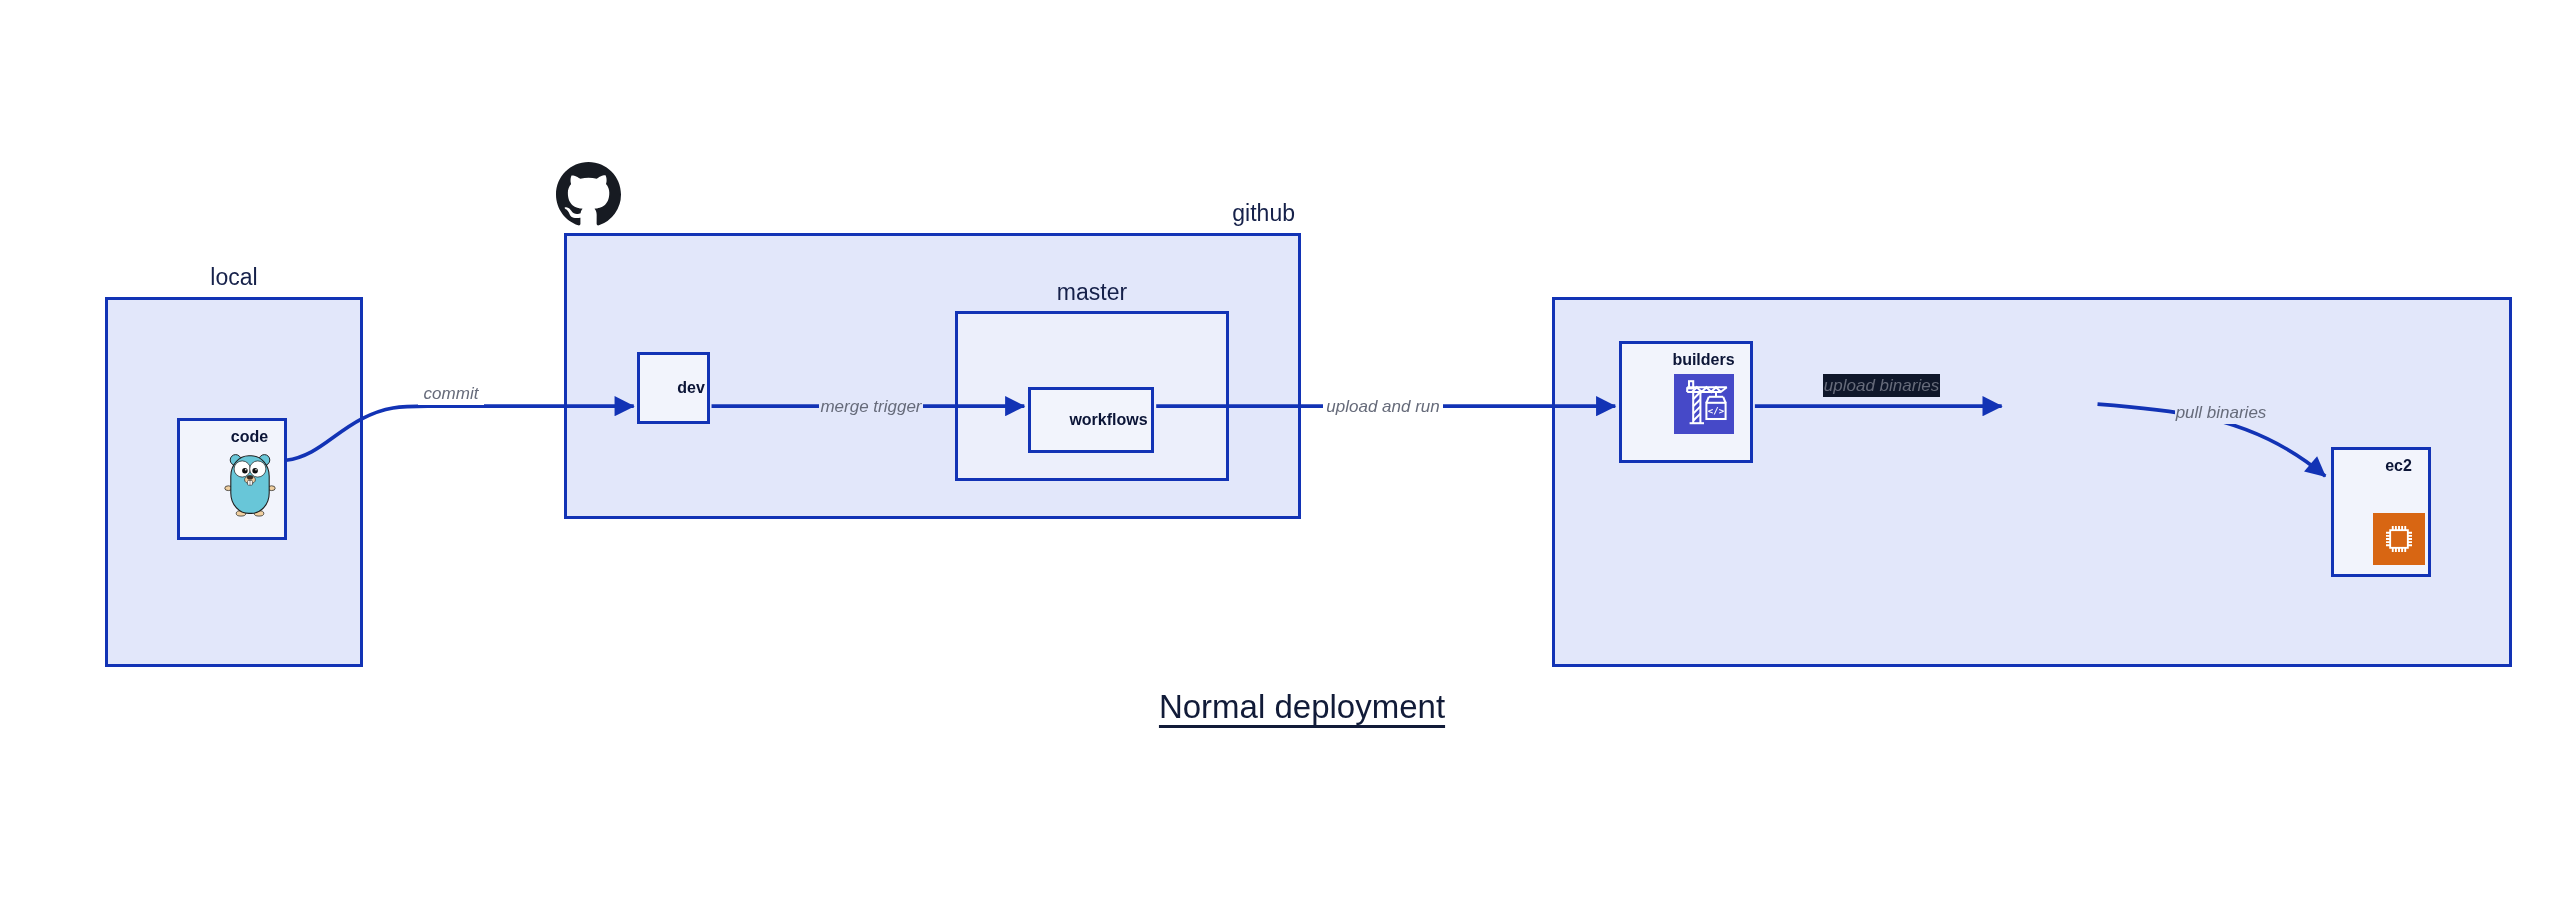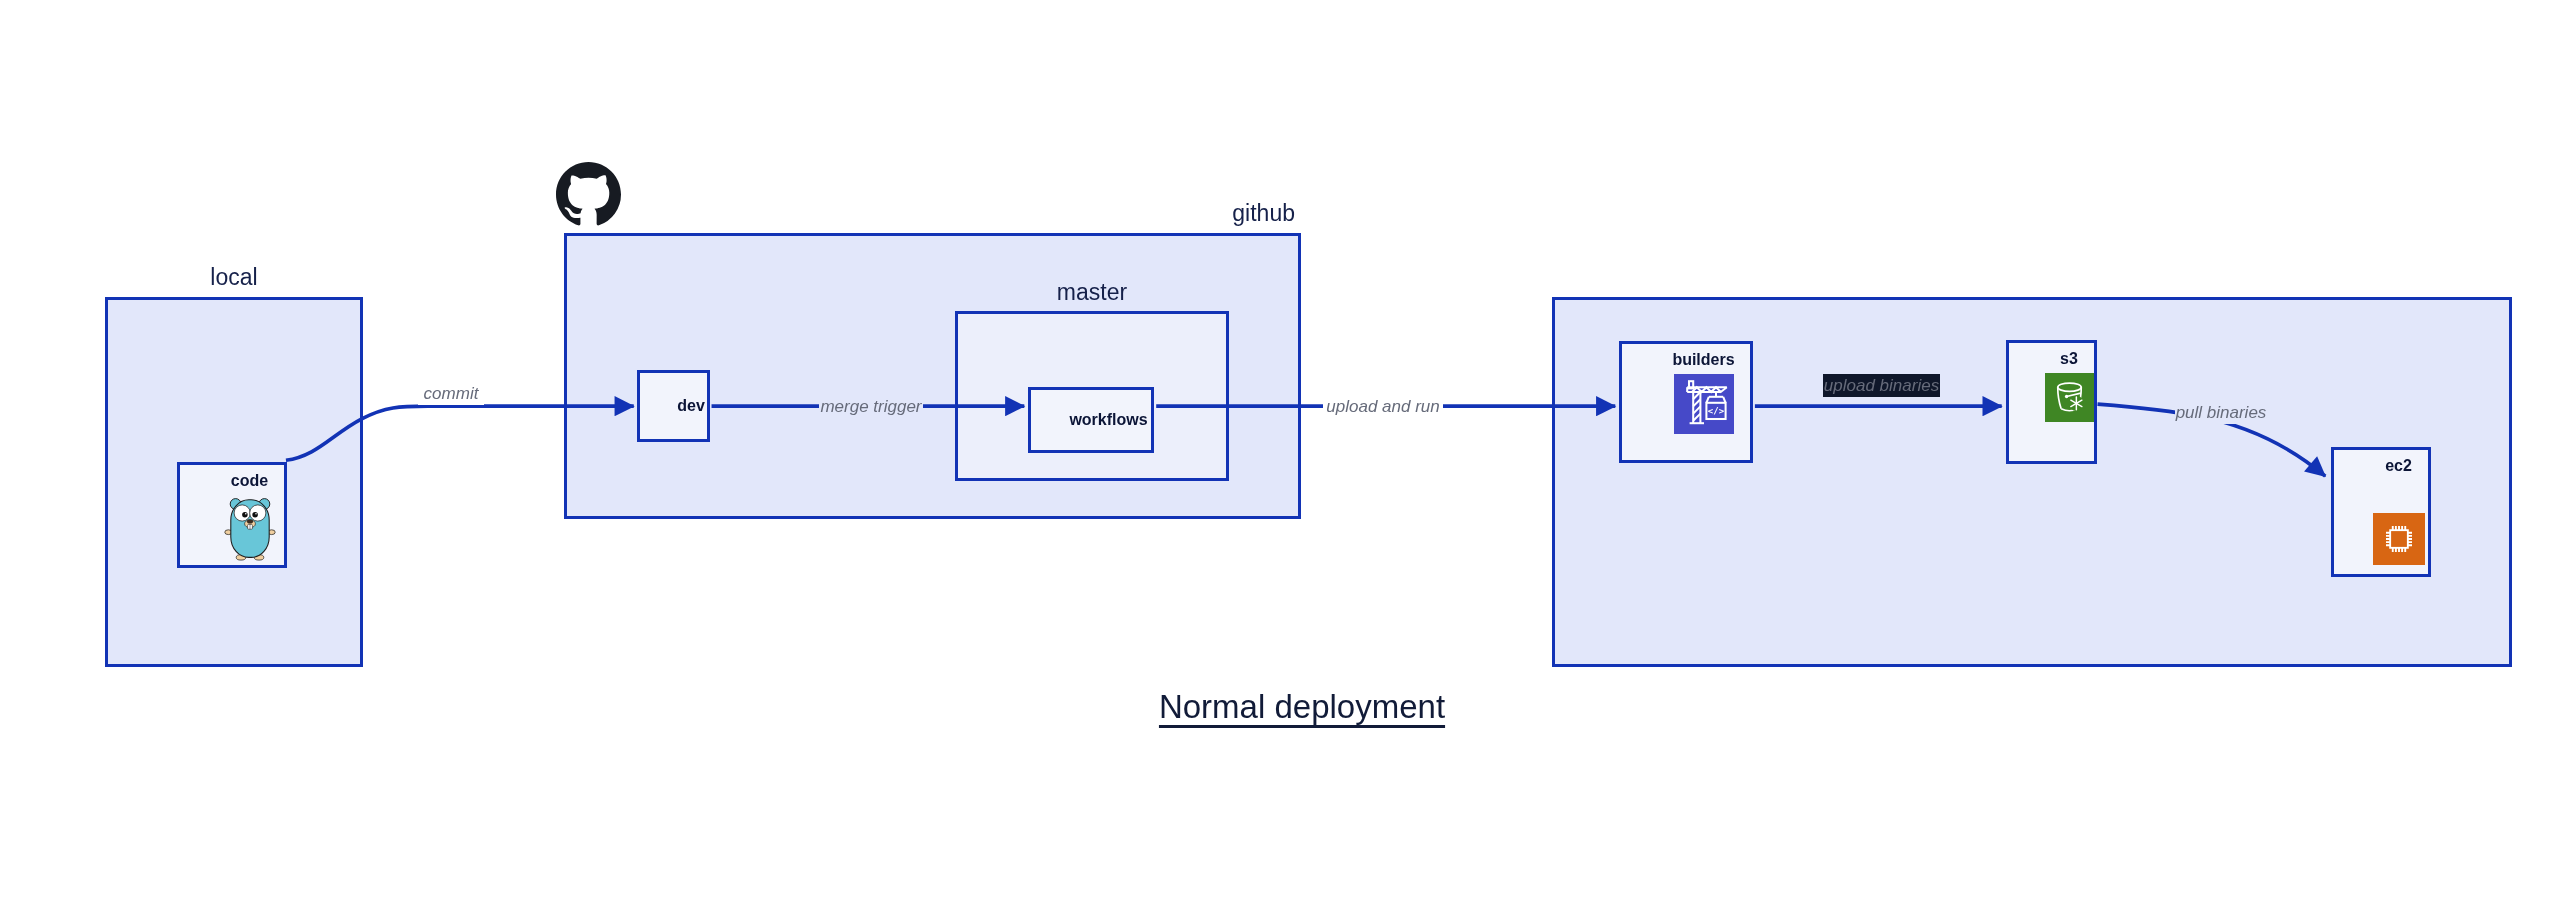--- a/index.html
+++ b/index.html
@@ -18,22 +18,22 @@
   #label-github {left:564px;top:200px; width:731px;text-align:right;padding-right:6.2px;}
   #label-master {left:955px;top:279px; width:274px; text-align:center;}
   #label-aws    {left:1552px;top:264px; width:960px;text-align:center;}
 
   
   #github-logo{position:absolute;left:556px;top:162px;width:65px;height:65px;z-index:2;}
 
   
   .node-box{position:absolute;box-sizing:border-box;border:3.1px solid #1233b5;background:#f2f4fc;
             z-index:2;display:flex;flex-direction:column;align-items:center;padding-left:35px;}
-  #node-code     {left:177px; top:462px; width:110px;height:106px;}
-  #node-dev      {left:637px;top:370px; width:73px;height:72px;justify-content:center;}
+  #node-code     {left:177px; top:418px; width:110px;height:122px;}
+  #node-dev      {left:637px;top:352px; width:73px;height:72px;justify-content:center;}
   #node-workflows{left:1028px;top:387px; width:126px;height:66px;justify-content:center;}
   #node-builders {left:1619px;top:341px; width:134px;height:122px;}
   #node-s3       {left:2006px;top:340px; width:91px;height:124px;}
   #node-ec2      {left:2331px;top:447px; width:100px;height:130px;gap:33px;}
 
   .node-label{font-weight:bold;font-size:16px;color:#0c1537;text-align:center;line-height:18.5px;}
   .pad-top{padding-top:7.2px;}
   .node-icon{margin-top:4.1px;}
 
   
@@ -127,42 +127,20 @@
           <line x1="70" y1="30" x2="70" y2="38"></line>
           <line x1="58" y1="38" x2="82" y2="38"></line>
           <path d="M58 38 L54 48 M82 38 L86 48"></path>
           <rect x="54" y="48" width="32" height="27"></rect>
         </g>
         <text x="70" y="67" text-anchor="middle" font-size="15" font-weight="bold" fill="#ffffff" font-family="'DejaVu Sans Mono',monospace">&lt;/&gt;</text>
       </svg>
     </span>
   </div>
 
-  <div class="node-box" id="node-s3">
-    <div class="node-label pad-top">s3</div>
-    <span class="node-icon">
-      <svg class="icon-square" width="49" height="49" viewBox="0 0 100 100" aria-hidden="true">
-        <rect x="0" y="0" width="100" height="100" fill="#3f8624"></rect>
-        <g stroke="#ffffff" stroke-width="3.4" fill="none">
-          <ellipse cx="50" cy="29" rx="24" ry="8.5"></ellipse>
-          <path d="M26 29 C26 40 28 58 33 73"></path>
-          <path d="M74 29 C74 40 72 58 67 73"></path>
-          <path d="M33 73 Q50 81 67 73"></path>
-          <line x1="44" y1="48" x2="73" y2="41"></line>
-        </g>
-        <circle cx="44" cy="48" r="3.4" fill="#ffffff"></circle>
-        <circle cx="64" cy="62" r="15.5" fill="#3f8624"></circle>
-        <g stroke="#ffffff" stroke-width="3" fill="none" stroke-linecap="round">
-          <line x1="64" y1="49" x2="64" y2="75"></line>
-          <line x1="52.7" y1="55.5" x2="75.3" y2="68.5"></line>
-          <line x1="52.7" y1="68.5" x2="75.3" y2="55.5"></line>
-        </g>
-      </svg>
-    </span>
-  </div>
 
   <div class="node-box" id="node-ec2">
     <div class="node-label pad-top">ec2</div>
     <span class="node-icon">
       <svg class="icon-square" width="52" height="52" viewBox="0 0 100 100" aria-hidden="true">
         <rect x="0" y="0" width="100" height="100" fill="#d86613"></rect>
         <g stroke="#ffffff" stroke-width="3.6" fill="none">
           <rect x="33" y="33" width="34" height="34"></rect>
           <path d="M38 33 V25 M44 33 V25 M50 33 V25 M56 33 V25 M62 33 V25"></path>
           <path d="M38 75 V67 M44 75 V67 M50 75 V67 M56 75 V67 M62 75 V67"></path>

